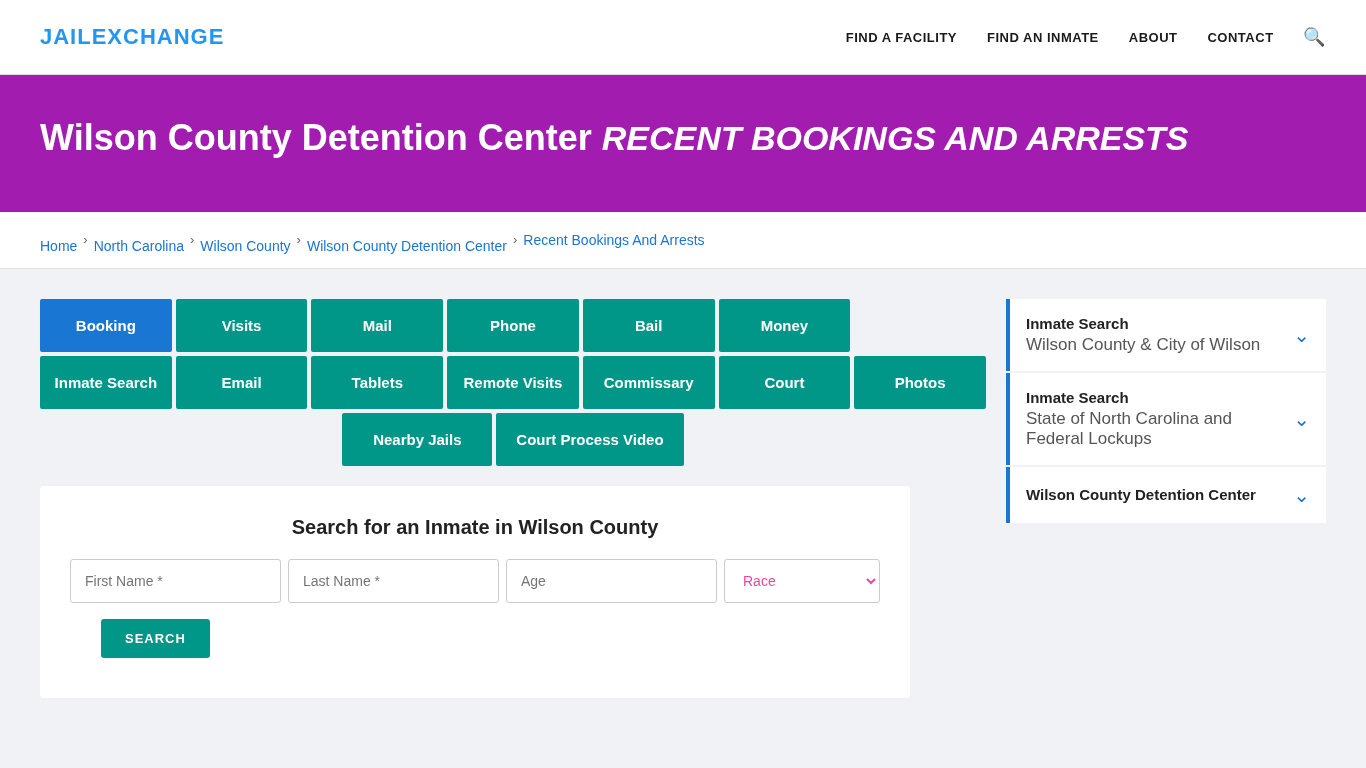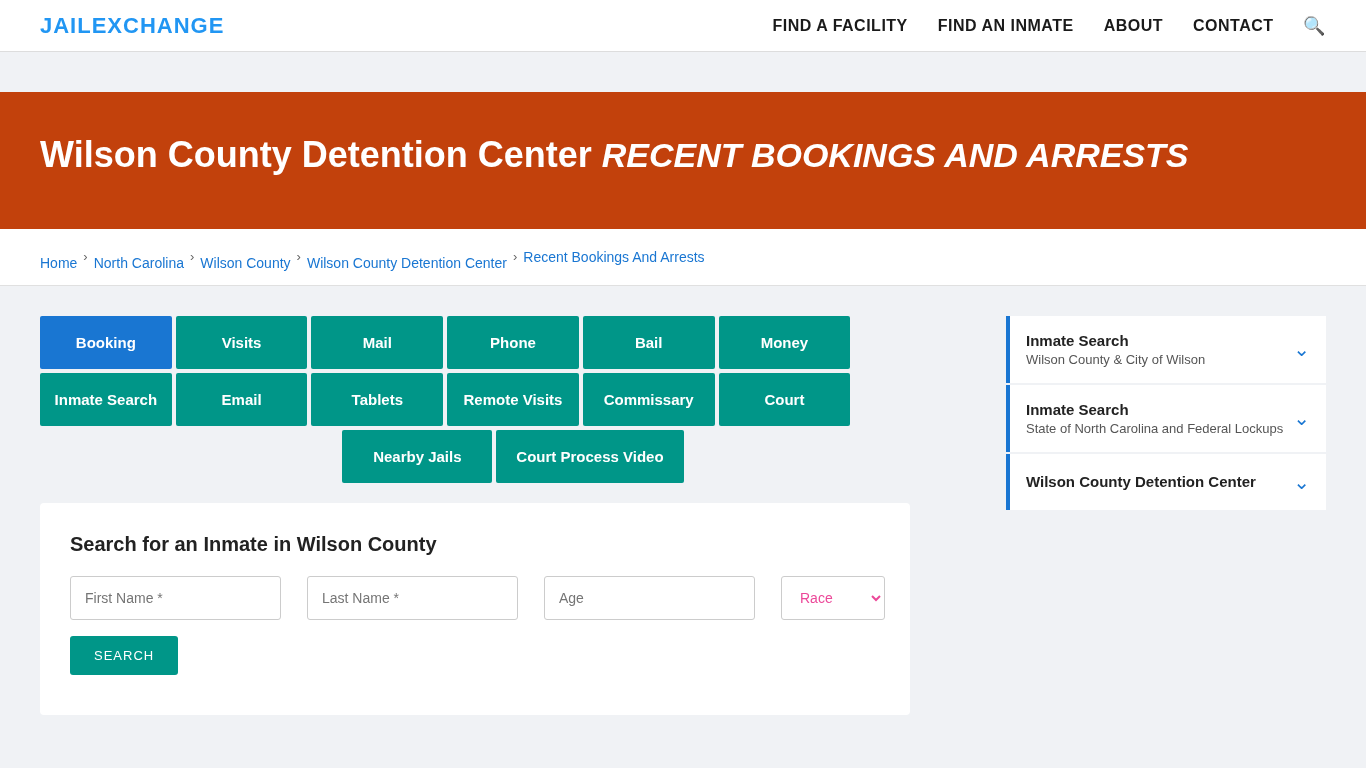--- a/index.html
+++ b/index.html
@@ -6,56 +6,55 @@
     body { font-family: Arial, Helvetica, sans-serif; background: #f0f2f5; color: #333; }
 
     
     .header {
       background: #fff;
       border-bottom: 1px solid #ddd;
       padding: 0 40px;
       display: flex;
       align-items: center;
       justify-content: space-between;
-      height: 52px;
+      height: 75px;
     }
     .logo {
       font-size: 22px;
       font-weight: 900;
       letter-spacing: 1px;
       color: #1a1a1a;
       text-transform: uppercase;
     }
     .logo span {
       color: #2196f3;
     }
     .nav {
       display: flex;
       align-items: center;
       gap: 30px;
     }
     .nav-item {
-      font-size: 16px;
+      font-size: 13px;
       font-weight: 700;
       color: #1a1a1a;
       text-transform: uppercase;
       cursor: pointer;
       letter-spacing: 0.5px;
     }
     .search-icon-btn {
       cursor: pointer;
       color: #1a1a1a;
       font-size: 18px;
     }
 
     
     .hero {
-      background: #c2410c;
+      background: #a21caf;
       padding: 40px 32px 50px 40px;
-      margin-top: 40px;
     }
     .hero h1 {
       color: #fff;
       font-size: 36px;
       font-weight: 800;
       line-height: 1.3;
     }
     .hero h1 em {
       font-style: italic;
       font-weight: 800;
@@ -143,25 +142,25 @@
       border-radius: 4px;
       padding: 30px 30px 40px 30px;
       margin-top: 20px;
       max-width: 870px;
     }
     .search-panel h2 {
       font-size: 20px;
       font-weight: 700;
       color: #222;
       margin-bottom: 20px;
-      text-align: left;
+      text-align: center;
     }
     .search-fields {
       display: flex;
-      gap: 26px;
+      gap: 7px;
       margin-bottom: 16px;
     }
     .search-fields input,
     .search-fields select {
       flex: 1;
       padding: 12px 14px;
       border: 1px solid #ccc;
       border-radius: 3px;
       font-size: 14px;
       color: #555;
@@ -169,25 +168,26 @@
     .search-fields select {
       color: #ec4899;
       background: #fff;
     }
     .btn-search {
       background: #009688;
       color: #fff;
       border: none;
       padding: 12px 24px;
       font-size: 13px;
-      font-weight: 400;
+      font-weight: 700;
       letter-spacing: 1px;
       cursor: pointer;
       border-radius: 3px;
       text-transform: uppercase;
+      margin-left: 31px;
     }
 
     
     .sidebar {
       width: 320px;
       flex-shrink: 0;
     }
     .sidebar-item {
       background: #fff;
       border-left: 4px solid #1976d2;
@@ -198,21 +198,21 @@
       justify-content: space-between;
       cursor: pointer;
     }
     .sidebar-item-text h3 {
       font-size: 15px;
       font-weight: 700;
       color: #222;
       margin-bottom: 3px;
     }
     .sidebar-item-text p {
-      font-size: 13px;
+      font-size: 17px;
       color: #555;
     }
     .chevron {
       color: #1976d2;
       font-size: 20px;
       font-weight: 300;
     }
     .sidebar-item-plain {
       background: #fff;
       border-left: 4px solid #1976d2;
@@ -276,20 +276,21 @@
       <button class="btn-tab">Money</button>
     </div>
 
     <div class="buttons-row2">
       <button class="btn-tab">Inmate Search</button>
       <button class="btn-tab">Email</button>
       <button class="btn-tab">Tablets</button>
       <button class="btn-tab">Remote Visits</button>
       <button class="btn-tab">Commissary</button>
       <button class="btn-tab">Court</button>
+      <button class="btn-tab">Photos</button>
     </div>
 
     <div class="buttons-row3">
       <button class="btn-tab row3">Nearby Jails</button>
       <button class="btn-tab row3">Court Process Video</button>
     </div>
 
     <div class="search-panel">
       <h2>Search for an Inmate in Wilson County</h2>
       <div class="search-fields">

